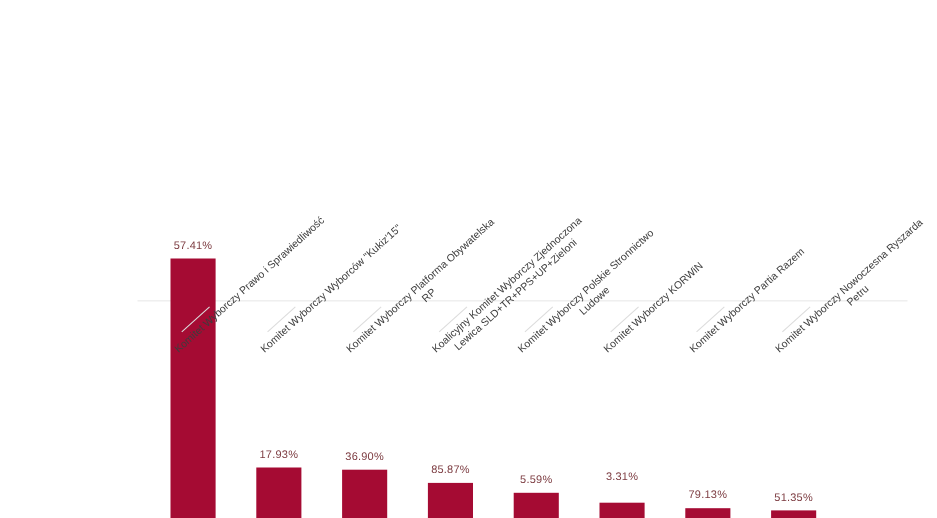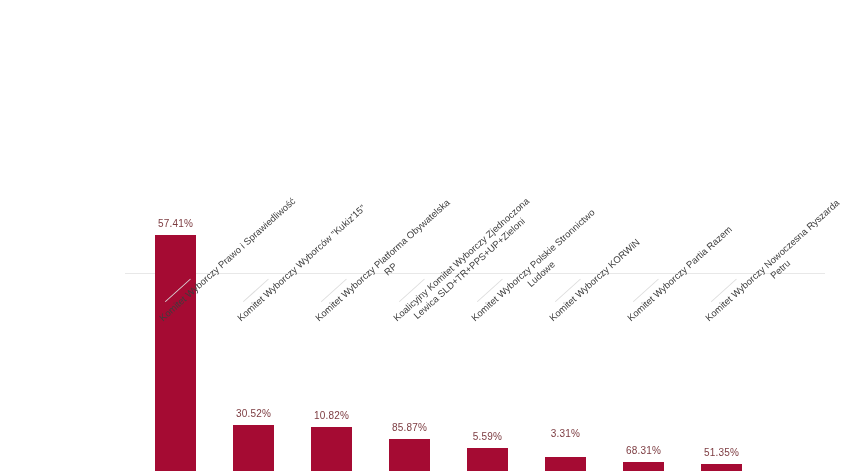--- a/index.html
+++ b/index.html
@@ -94,41 +94,41 @@
 <div id="chart-root">
   <div id="plot-area">
     <div class="axis-line"></div>
     <div id="bars-layer">
         <div class="bar-group" style="left: 155px; height: 273px;">
           <div class="bar" title="Komitet Wyborczy Prawo i Sprawiedliwość: 57.41%" style="height: 236px; background: rgb(165, 11, 51);"></div>
           <div class="bar-value" style="bottom: 242px; color: rgb(124, 59, 64);">57.41%</div>
         </div>
         <div class="bar-group" style="left: 233px; height: 273px;">
           <div class="bar" title="Komitet Wyborczy Wyborców &quot;Kukiz'15&quot;: 11.11%" style="height: 46px; background: rgb(165, 11, 51);"></div>
-          <div class="bar-value" style="bottom: 52px; color: rgb(124, 59, 64);">30.52%</div>
+          <div class="bar-value" style="bottom: 52px; color: rgb(124, 59, 64);">17.93%</div>
         </div>
         <div class="bar-group" style="left: 311px; height: 273px;">
           <div class="bar" title="Komitet Wyborczy Platforma Obywatelska RP: 10.82%" style="height: 44px; background: rgb(165, 11, 51);"></div>
-          <div class="bar-value" style="bottom: 50px; color: rgb(124, 59, 64);">10.82%</div>
+          <div class="bar-value" style="bottom: 50px; color: rgb(124, 59, 64);">36.90%</div>
         </div>
         <div class="bar-group" style="left: 389px; height: 273px;">
           <div class="bar" title="Koalicyjny Komitet Wyborczy Zjednoczona Lewica SLD+TR+PPS+UP+Zieloni: 7.80%" style="height: 32px; background: rgb(165, 11, 51);"></div>
           <div class="bar-value" style="bottom: 38px; color: rgb(124, 59, 64);">85.87%</div>
         </div>
         <div class="bar-group" style="left: 467px; height: 273px; text-align: center;">
           <div class="bar" title="Komitet Wyborczy Polskie Stronnictwo Ludowe: 5.59%" style="height: 23px; background: rgb(165, 11, 51);"></div>
           <div class="bar-value" style="bottom: 29px; color: rgb(124, 59, 64);">5.59%</div>
         </div>
         <div class="bar-group" style="left: 545px; height: 273px;">
           <div class="bar" title="Komitet Wyborczy KORWiN: 3.31%" style="height: 14px; background: rgb(165, 11, 51);"></div>
           <div class="bar-value" style="bottom: 32px; color: rgb(124, 59, 64);">3.31%</div>
         </div>
         <div class="bar-group" style="left: 623px; height: 273px;">
           <div class="bar" title="Komitet Wyborczy Partia Razem: 2.25%" style="height: 9px; background: rgb(165, 11, 51);"></div>
-          <div class="bar-value" style="bottom: 15px; color: rgb(124, 59, 64);">68.31%</div>
+          <div class="bar-value" style="bottom: 15px; color: rgb(124, 59, 64);">79.13%</div>
         </div>
         <div class="bar-group" style="left: 701px; height: 273px;">
           <div class="bar" title="Komitet Wyborczy Nowoczesna Ryszarda Petru: 1.71%" style="height: 7px; background: rgb(165, 11, 51);"></div>
           <div class="bar-value" style="bottom: 13px; color: rgb(124, 59, 64);">51.35%</div>
         </div>
       </div>
     <div id="ticks-layer">
         <div class="tick-leader" style="left: 189.5px; top: 279px;"></div>
         <div class="tick-leader" style="left: 267.5px; top: 279px;"></div>
         <div class="tick-leader" style="left: 345.5px; top: 279px;"></div>

